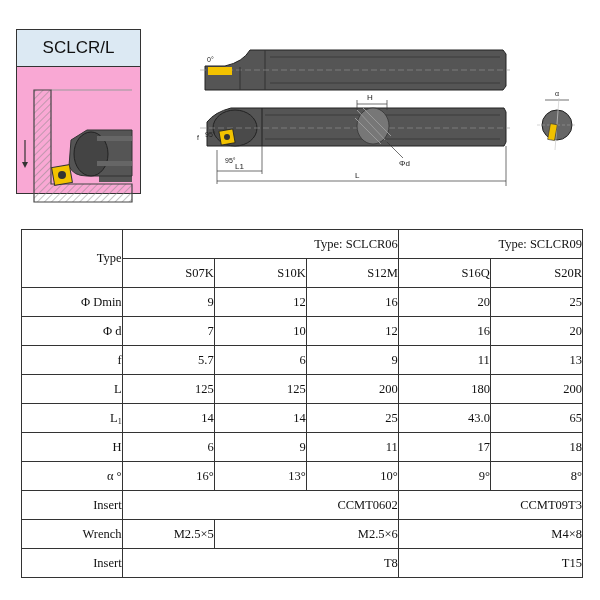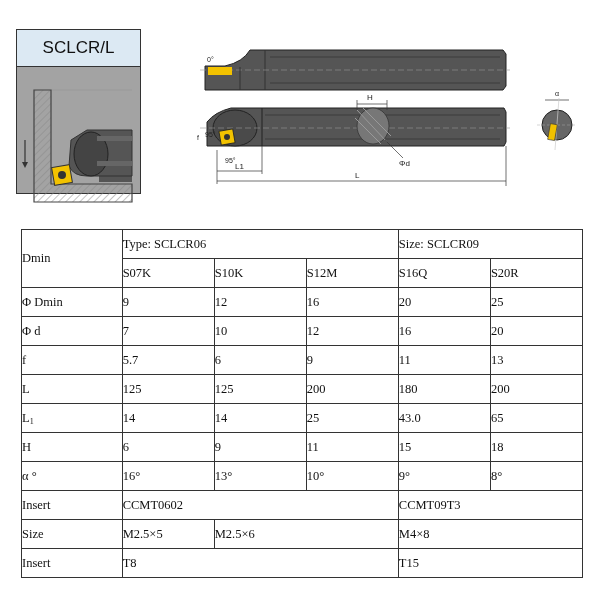--- a/index.html
+++ b/index.html
@@ -1,23 +1,23 @@
 <!DOCTYPE html>
 <html><head>
 <meta charset="utf-8">
 <style>
   html, body { margin:0; padding:0; background:#ffffff; }
   body { width:600px; height:600px; position:relative; overflow:hidden; font-family:"Liberation Serif", serif; color:#111; }
-  .panel { position:absolute; left:16px; top:29px; width:125px; height:165px; border:1.5px solid #333; background:#a3a3a3; box-sizing:border-box; }
+  .panel { position:absolute; left:16px; top:29px; width:125px; height:165px; border:1.5px solid #333; background:#f9a8d4; box-sizing:border-box; }
   .panel-title { height:36px; background:#dce9f3; border-bottom:1.5px solid #333; display:flex; align-items:center; justify-content:center; font-family:"Liberation Sans", sans-serif; font-size:17px; color:#111; }
   .panel svg { position:absolute; left:0; top:36px; }
   .drawing { position:absolute; left:195px; top:40px; }
   .endview { position:absolute; left:535px; top:88px; }
   table.spec { position:absolute; left:21px; top:229px; border-collapse:collapse; width:562px; }
-  table.spec td { border:1.3px solid #333; text-align:left; font-size:12.5px; padding:0; height:28px; }
+  table.spec td { border:1.3px solid #333; text-align:right; font-size:12.5px; padding:0; height:28px; }
   table.spec td.lbl { width:93px; }
   table.spec td.val { width:85px; }
   .sub { font-size:8px; vertical-align:-2px; }
 </style>
 </head>
 <body>
 
 <div class="panel">
   <div class="panel-title">SCLCR/L</div>
   <svg width="122" height="140" viewBox="0 0 122 140">
@@ -90,23 +90,23 @@
   <line x1="10" y1="12" x2="34" y2="12" stroke="#333" stroke-width="0.7"></line>
   <circle cx="22" cy="37" r="15" fill="#666" stroke="#222" stroke-width="1"></circle>
   <line x1="2" y1="37" x2="42" y2="37" stroke="#aaa" stroke-width="0.5" stroke-dasharray="3 2"></line>
   <line x1="24" y1="10" x2="20" y2="62" stroke="#ccc" stroke-width="0.7"></line>
   <rect x="14" y="36" width="7" height="16" fill="#f2c200" stroke="#333" stroke-width="0.6" transform="rotate(10 17 44)"></rect>
 </svg>
 
 <table class="spec">
   <tbody>
       <tr>
-    <td class="lbl" rowspan="2">Dmin</td>
+    <td class="lbl" rowspan="2">Type</td>
     <td colspan="3">Type: SCLCR06</td>
-    <td colspan="2">Size: SCLCR09</td>
+    <td colspan="2">Type: SCLCR09</td>
   </tr>
   <tr>
     <td class="val">S07K</td>
     <td class="val">S10K</td>
     <td class="val">S12M</td>
     <td class="val">S16Q</td>
     <td class="val">S20R</td>
   </tr>
   <tr>
     <td class="lbl">Φ  Dmin</td>
@@ -146,38 +146,38 @@
     <td>14</td>
     <td>25</td>
     <td>43.0</td>
     <td>65</td>
   </tr>
   <tr>
     <td class="lbl">H</td>
     <td>6</td>
     <td>9</td>
     <td>11</td>
-    <td>15</td>
+    <td>17</td>
     <td>18</td>
   </tr>
   <tr>
     <td class="lbl">α °</td>
     <td>16°</td>
     <td>13°</td>
     <td>10°</td>
     <td>9°</td>
     <td>8°</td>
   </tr>
   <tr>
     <td class="lbl">Insert</td>
     <td colspan="3">CCMT0602</td>
     <td colspan="2">CCMT09T3</td>
   </tr>
   <tr>
-    <td class="lbl">Size</td>
+    <td class="lbl">Wrench</td>
     <td>M2.5×5</td>
     <td colspan="2">M2.5×6</td>
     <td colspan="2">M4×8</td>
   </tr>
   <tr>
     <td class="lbl">Insert</td>
     <td colspan="3">T8</td>
     <td colspan="2">T15</td>
   </tr>
 </tbody>

